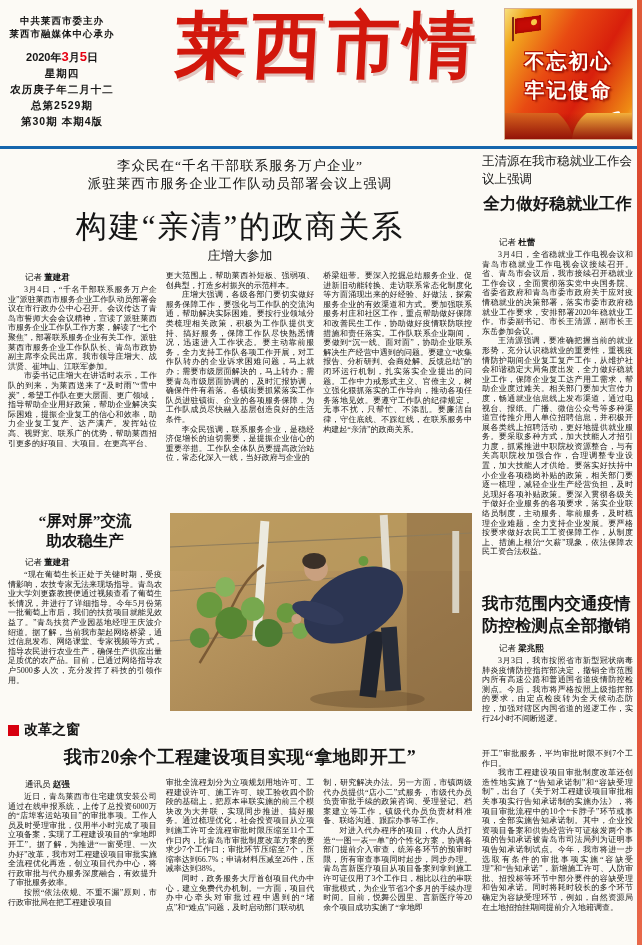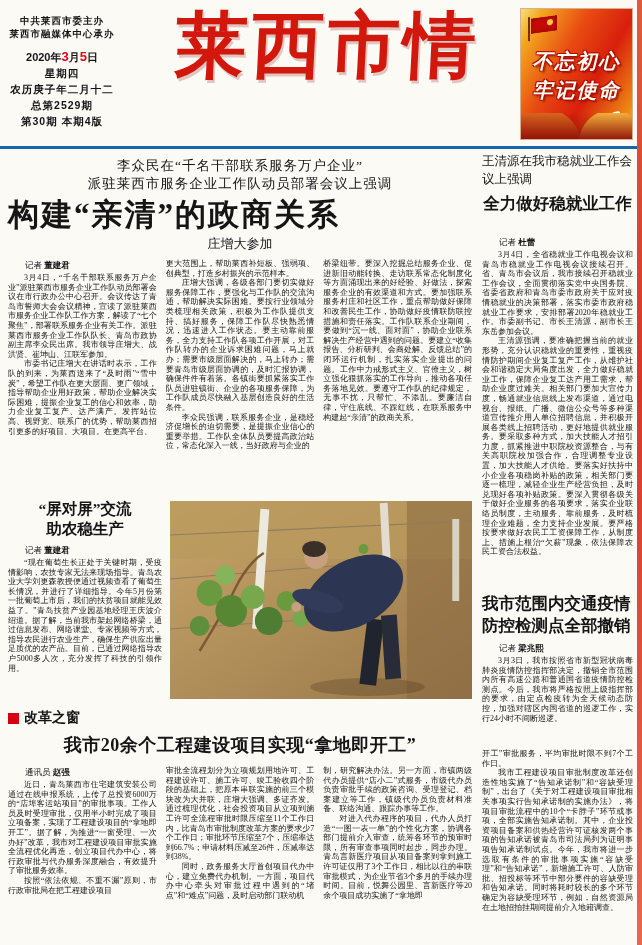--- a/index.html
+++ b/index.html
@@ -24,22 +24,22 @@
   .site-text { text-align:center; }
   .site-name { color:#e60012; font-weight:bold; font-size:13px; line-height:14px; letter-spacing:1px; }
   .site-sub { height:4px; width:78px; margin:1px auto 2px; background:repeating-linear-gradient(90deg,#e88 0 2px,transparent 2px 4px); }
   .site-url { font-weight:bold; font-size:10.5px; line-height:11px; color:#111; }
   .qr-wrap { display:flex; align-items:center; gap:4px; }
   .qr { width:38px; height:38px; border:2px solid #111; background:
         repeating-linear-gradient(0deg,#000 0 3px,transparent 3px 6px),
         repeating-linear-gradient(90deg,#000 0 3px,#fff 3px 6px); }
   .qr-caption { font-size:10px; font-weight:bold; line-height:12px; }
   .hotline { font-size:13.5px; font-weight:bold; letter-spacing:.5px; white-space:nowrap; }
-  .slogan-box { position:absolute; right:9px; top:8px; width:113px; height:132px; border:1px solid #d8b090;
-        background:linear-gradient(120deg,#f6df7d 0%,#f2a81e 12%,#e84a12 38%,#d81f0c 62%,#ef8c14 90%,#f6df7d 100%); overflow:hidden;font-style:italic; }
+  .slogan-box { position:absolute; right:9px; top:8px; width:129px; height:132px; border:1px solid #d8b090;
+        background:linear-gradient(120deg,#f6df7d 0%,#f2a81e 12%,#e84a12 38%,#d81f0c 62%,#ef8c14 90%,#f6df7d 100%); overflow:hidden; }
   .flag { position:absolute; left:10px; top:8px; width:26px; height:15px; background:#c40b05; transform:skewY(-8deg); box-shadow:inset 0 0 4px #8a0400; }
   .flag::before { content:""; position:absolute; left:-3px; top:-2px; width:2px; height:24px; background:#7d2a10; }
   .flag::after { content:""; position:absolute; right:4px; top:3px; width:6px; height:6px; background:#f7c948; border-radius:50%; }
   .slogan-text { position:absolute; left:0; top:38px; width:100%; text-align:center; font-weight:bold; font-size:20px; line-height:29px; color:#fffef5; letter-spacing:2px;
         text-shadow:-1px -1px 0 #b30d00,1px -1px 0 #b30d00,-1px 1px 0 #b30d00,2px 2px 2px rgba(120,0,0,.7); }
   .slogan-deco { position:absolute; left:0; bottom:0; width:100%; height:26px;
         background:linear-gradient(to top,rgba(140,10,5,.9),rgba(140,10,5,0)),
         radial-gradient(circle at 82% 115%, #f2b03c 0 34%, transparent 35%),
         radial-gradient(circle at 20% 130%, #d8641e 0 40%, transparent 41%); }
   .dove { position:absolute; right:12px; bottom:24px; width:10px; height:3px; background:#fff; border-radius:50% 50% 0 50%; transform:rotate(-18deg); }
@@ -48,21 +48,21 @@
   .p { font-size:8px; line-height:9.6px; text-align:justify; text-indent:2em; }
   .p.cont { text-indent:0; }
   .byline { font-size:8.5px; line-height:12px; margin-left:2em; margin-bottom:2px; }
   .byline b { font-weight:bold; }
   .cols { display:flex; gap:9px; overflow:hidden; }
   .col { flex:1; overflow:hidden; }
 
   
   .left-region { position:absolute; left:8px; top:150px; width:464px; }
   .kicker { text-align:center; font-size:13.5px; line-height:17px; letter-spacing:1px; margin-top:7px; }
-  .lead-headline { font-size:31px; line-height:38px; font-weight:bold; letter-spacing:2px; margin-top:4px; }
+  .lead-headline { text-align:center; font-size:31px; line-height:38px; font-weight:normal; letter-spacing:2px; margin-top:16px; }
   .lead-subline { text-align:center; font-size:13px; line-height:19px; margin-bottom:6px; }
   .lead-cols { height:224px; }
 
   .mid-band { display:flex; gap:8px; margin-top:12px; height:208px; }
   .farm-col { width:154px; flex:none; overflow:hidden; }
   .farm-headline { text-align:center; font-weight:bold; font-size:15.5px; line-height:20px; margin:4px 0 5px; }
   .photo-wrap { flex:1; height:198px; margin-top:6px; overflow:hidden; background:#a8875a; }
   .photo-wrap svg { display:block; width:100%; height:100%; }
 
   .reform-section { margin-top:6px; }
@@ -196,21 +196,21 @@
         <span class="section-label-text">改革之窗</span>
       </div>
       <h1 class="reform-headline">我市20余个工程建设项目实现“拿地即开工”</h1>
       <div class="cols reform-cols">
         <div class="col">
           <div class="byline"><span>通讯员</span> <b>赵强</b></div>
           <p class="p">近日，青岛莱西市住宅建筑安装公司通过在线申报系统，上传了总投资6000万的“店埠客运站项目”的审批事项。工作人员及时受理审批，仅用半小时完成了项目立项备案，实现了工程建设项目的“拿地即开工”。据了解，为推进“一窗受理、一次办好”改革，我市对工程建设项目审批实施全流程优化再造，创立项目代办中心，将行政审批与代办服务深度融合，有效提升了审批服务效率。</p>
           <p class="p">按照“依法依规、不重不漏”原则，市行政审批局在把工程建设项目</p>
         </div>
         <div class="col">
-          <p class="p cont">审批全流程划分为立项规划用地许可、工程建设许可、施工许可、竣工验收四个阶段的基础上，把原本串联实施的前三个模块改为大并联，庄增大强调、多证齐发。通过梳理优化，社会投资项目从立项到施工许可全流程审批时限压缩至11个工作日内，比青岛市审批制度改革方案的要求少7个工作日；审批环节压缩至7个，压缩率达到66.7%；申请材料压减至26件，压减率达到38%。</p>
+          <p class="p cont">审批全流程划分为立项规划用地许可、工程建设许可、施工许可、竣工验收四个阶段的基础上，把原本串联实施的前三个模块改为大并联，实现同步推进、搞好服务。通过梳理优化，社会投资项目从立项到施工许可全流程审批时限压缩至11个工作日内，比青岛市审批制度改革方案的要求少7个工作日；审批环节压缩至7个，压缩率达到66.7%；申请材料压减至26件，压减率达到38%。</p>
           <p class="p">同时，政务服务大厅首创项目代办中心，建立免费代办机制。一方面，项目代办中心牵头对审批过程中遇到的“堵点”和“难点”问题，及时启动部门联动机</p>
         </div>
         <div class="col">
           <p class="p cont">制，研究解决办法。另一方面，市镇两级代办员提供“店小二”式服务，市级代办员负责审批手续的政策咨询、受理登记、档案建立等工作，镇级代办员负责材料准备、联络沟通、跟踪办事等工作。</p>
           <p class="p">对进入代办程序的项目，代办人员打造“一图一表一单”的个性化方案，协调各部门提前介入审查，统筹各环节的预审时限，所有审查事项同时起步，同步办理。青岛言新医疗项目从项目备案到拿到施工许可证仅用了3个工作日，相比以往的串联审批模式，为企业节省3个多月的手续办理时间。目前，悦舞公园里、言新医疗等20余个项目成功实施了“拿地即</p>
         </div>
       </div>
     </section>
   </main>
 

